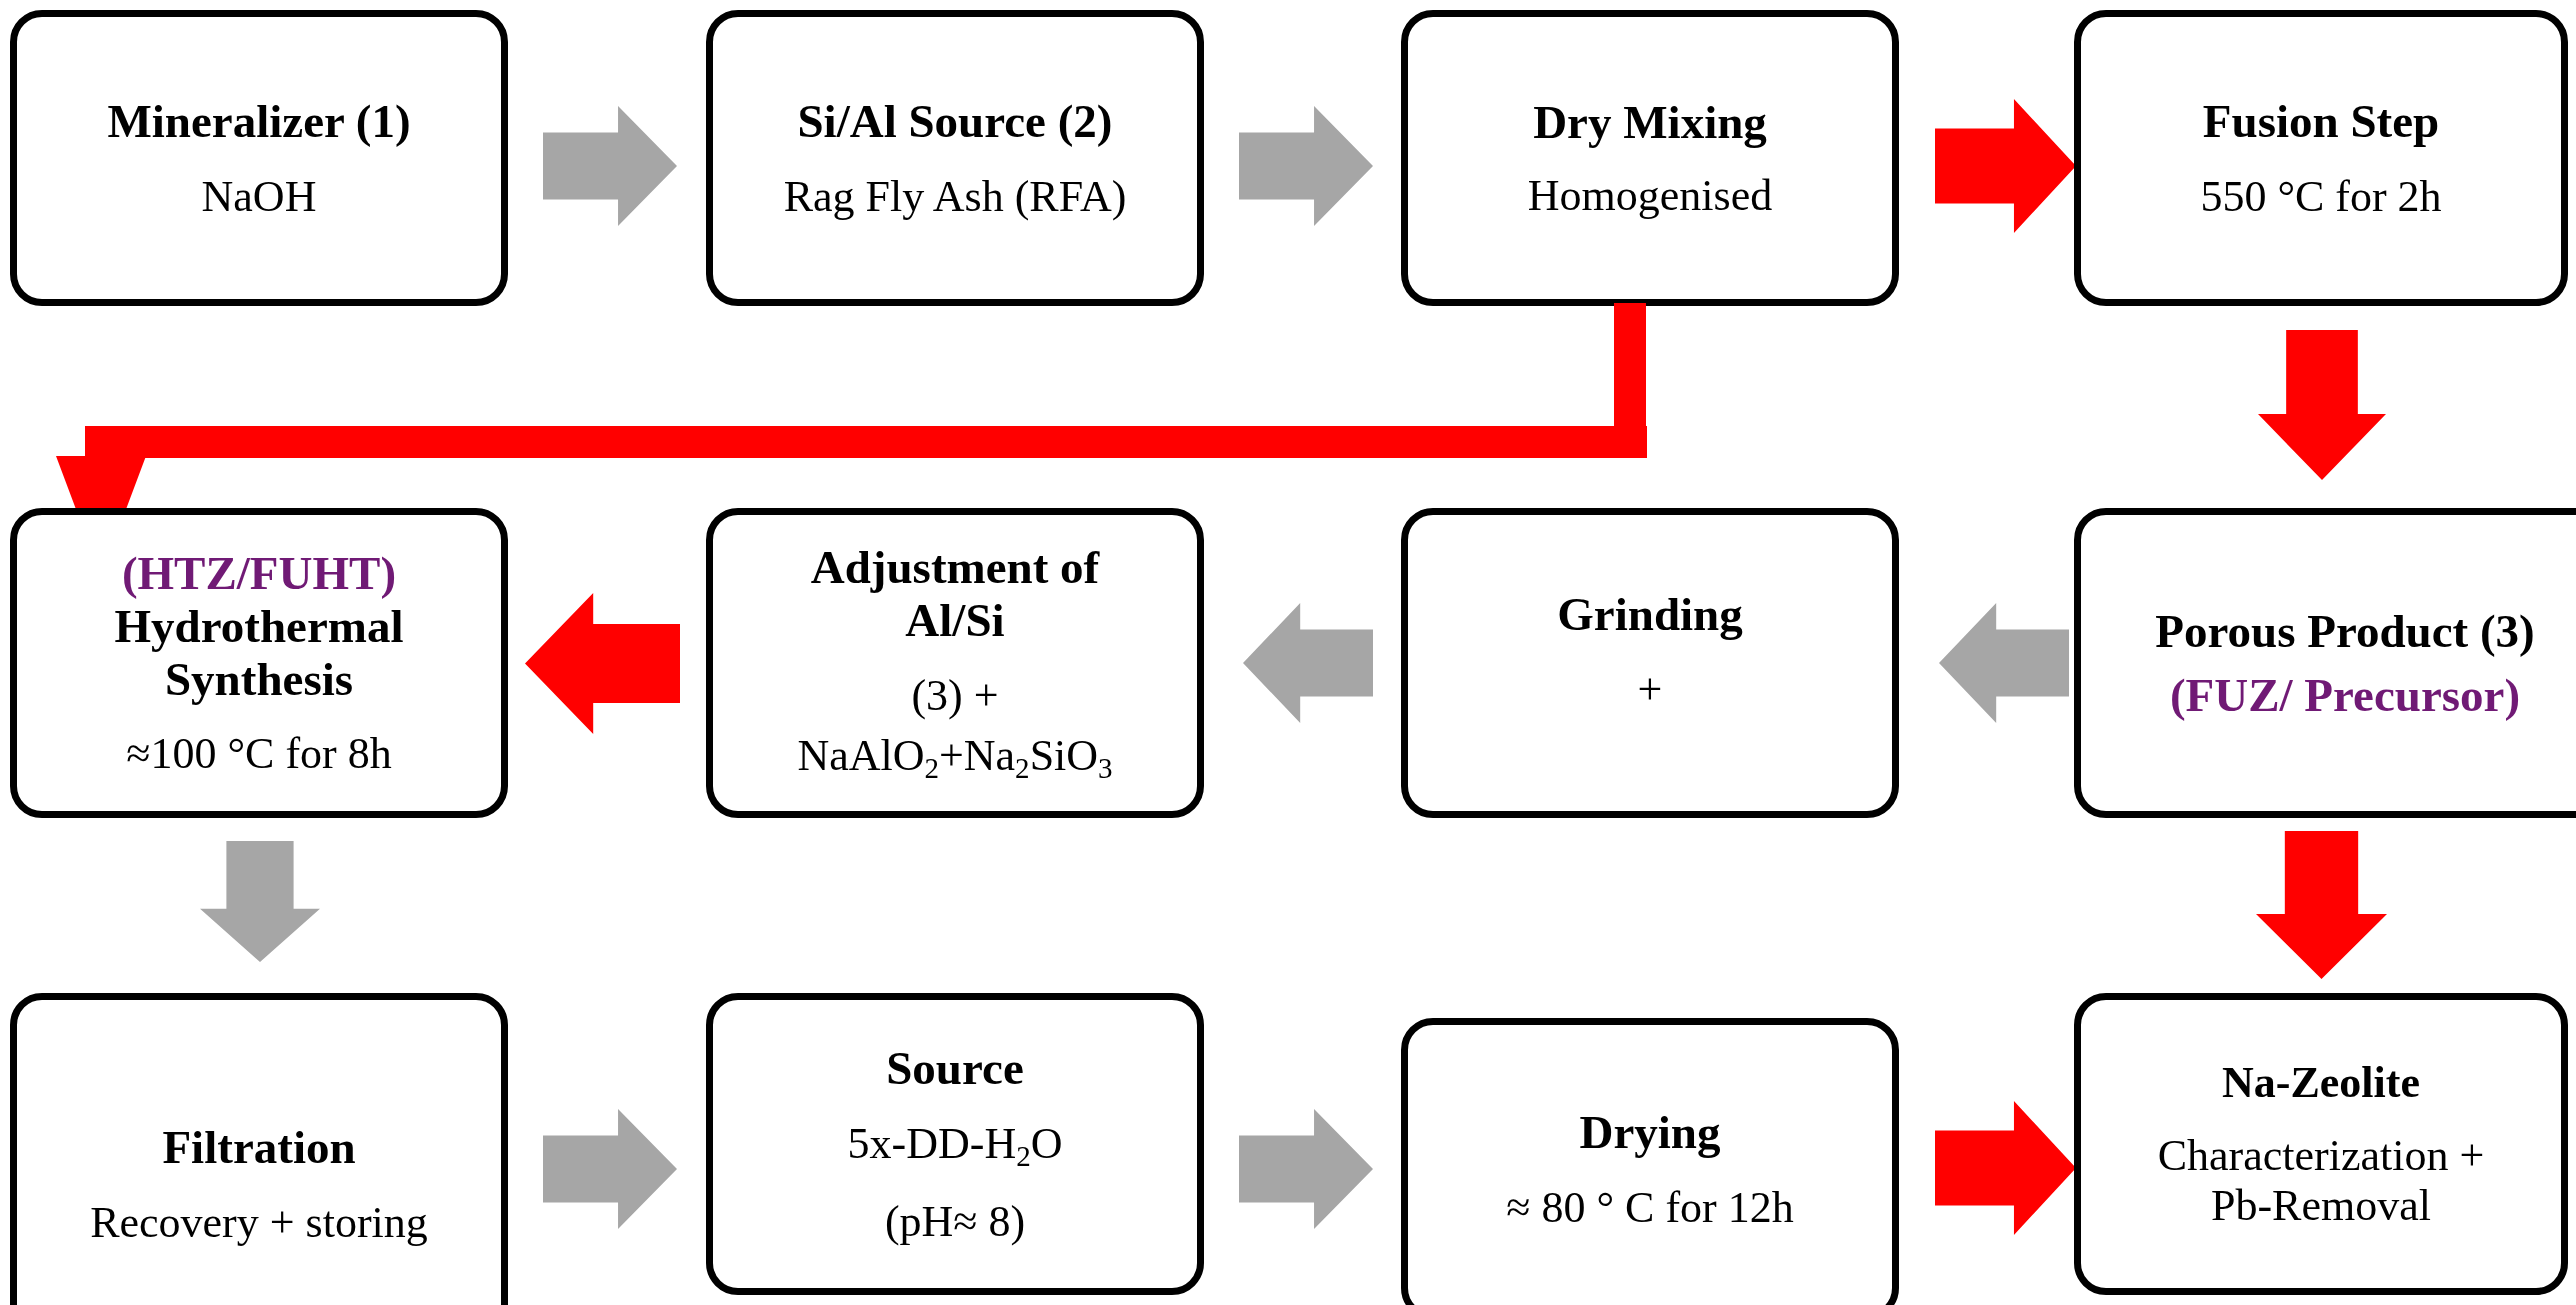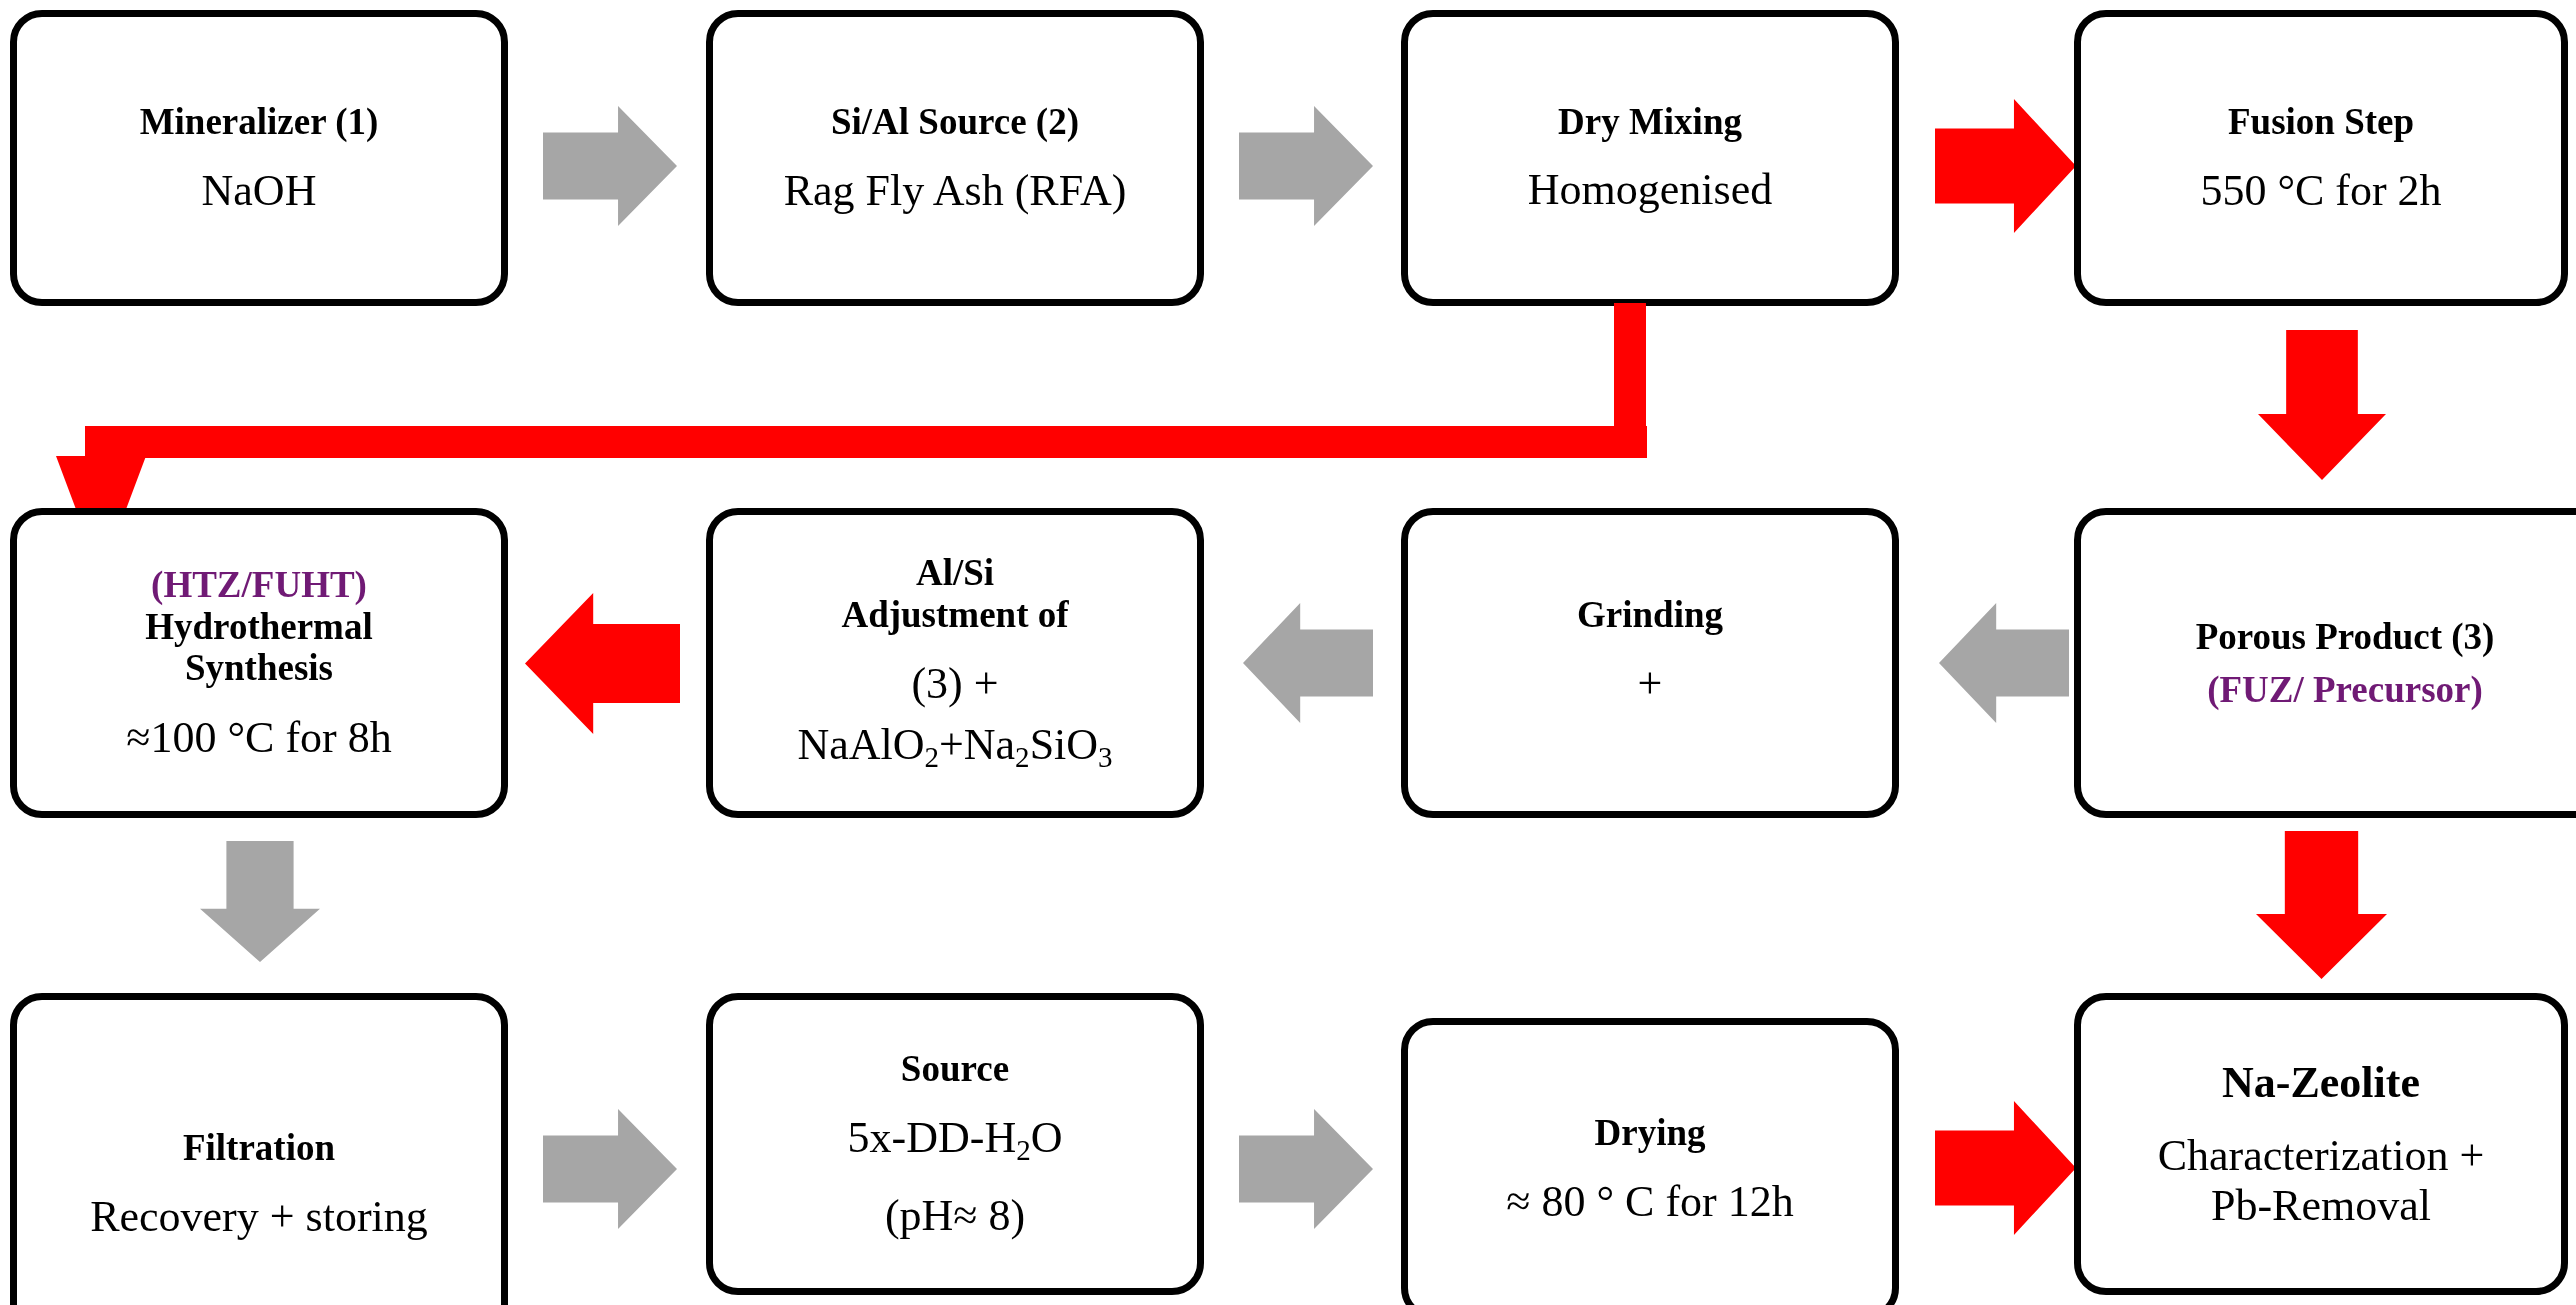--- a/index.html
+++ b/index.html
@@ -35,21 +35,21 @@
     line-height: 1.12;
   }
   .node .ln {
     display: block;
     width: 100%;
     white-space: nowrap;
   }
   .ln.bold   { font-weight: bold; }
   .ln.blue   { color: #701a75; font-weight: bold; }
   .fs-big    { font-size: 44px; }
-  .fs-main   { font-size: 37px; }
+  .fs-main   { font-size: 47px; }
   .fs-sub    { font-size: 44px; }
   .gap-sm    { height: 11.3px; }
   .gap-md    { height: 24px; }
   sub { font-size: 0.66em; vertical-align: -0.28em; }
 
   
   .arrow {
     position: absolute;
   }
   .arrow-right {
@@ -121,22 +121,22 @@
     <span class="ln blue fs-main">(HTZ/FUHT)</span>
     <span class="ln bold fs-main">Hydrothermal</span>
     <span class="ln bold fs-main">Synthesis</span>
     <div class="gap-md"></div>
     <span class="ln fs-sub">≈100 °C for 8h</span>
   </div>
 
   <div class="arrow arrow-left red" style="left:525px; top:593px; width:155px; height:141px;"></div>
 
   <div class="node" style="left:706px; top:508px; width:498px; height:310px;">
+    <span class="ln bold fs-main">Adjustment of</span>
     <span class="ln bold fs-main">Al/Si</span>
-    <span class="ln bold fs-main">Adjustment of</span>
     <div class="gap-md"></div>
     <span class="ln fs-sub">(3) +</span>
     <div class="gap-sm"></div>
     <span class="ln fs-sub"><span>NaAlO</span><sub>2</sub><span>+Na</span><sub>2</sub><span>SiO</span><sub>3</sub></span>
   </div>
 
   <div class="arrow arrow-left gray" style="left:1243px; top:603px; width:130px; height:120px;"></div>
 
   <div class="node" style="left:1401px; top:508px; width:498px; height:310px;">
     <span class="ln bold fs-main">Grinding</span>

